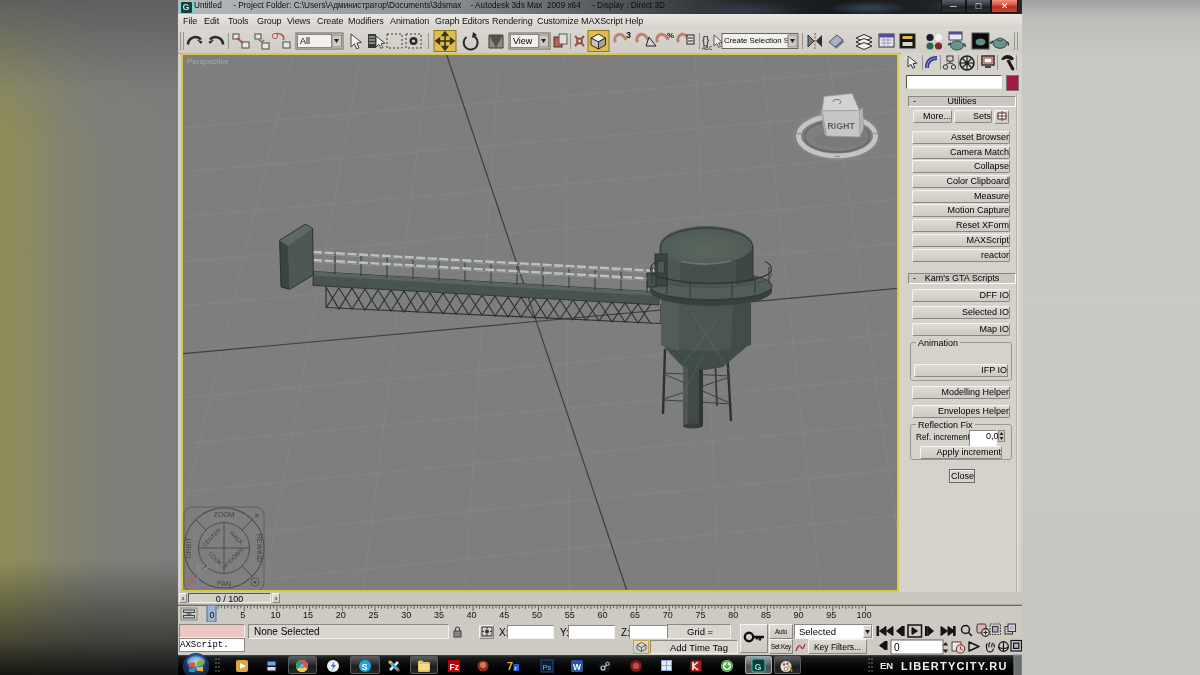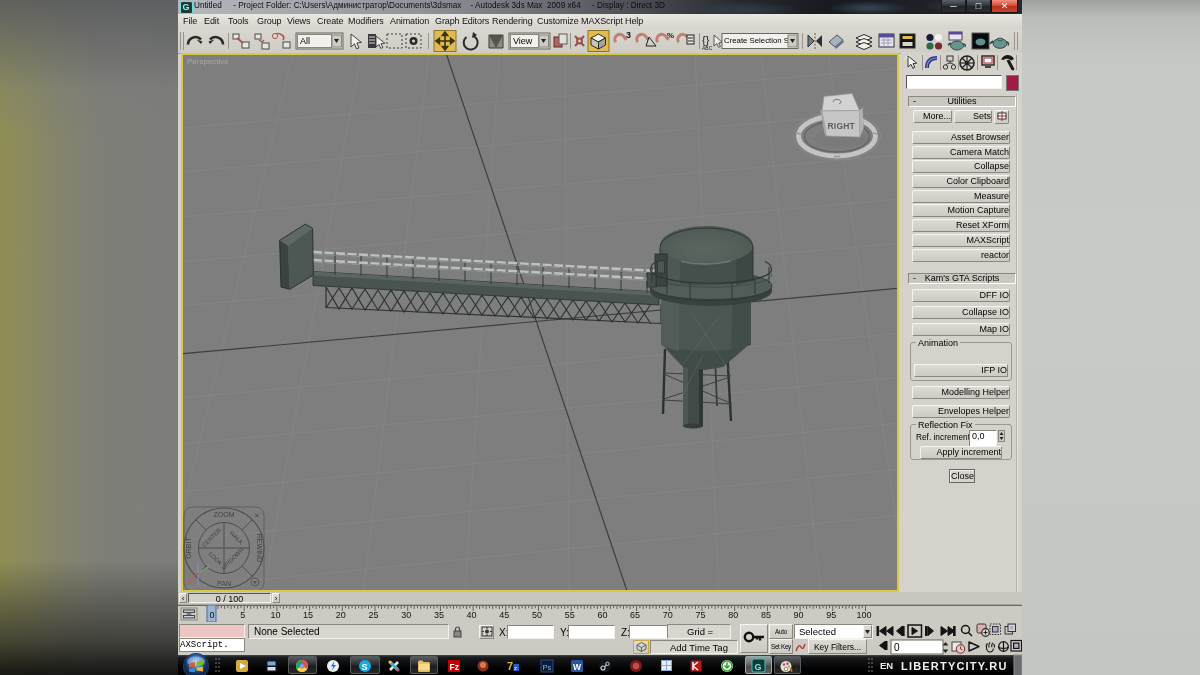--- a/index.html
+++ b/index.html
@@ -496,34 +496,34 @@
     <div class="cbtn" style="top:93.7px">Camera Match</div>
     <div class="cbtn" style="top:108.3px">Collapse</div>
     <div class="cbtn" style="top:123px">Color Clipboard</div>
     <div class="cbtn" style="top:137.6px">Measure</div>
     <div class="cbtn" style="top:152.3px">Motion Capture</div>
     <div class="cbtn" style="top:166.9px">Reset XForm</div>
     <div class="cbtn" style="top:181.6px">MAXScript</div>
     <div class="cbtn" style="top:197.3px">reactor</div>
     <div class="chead" style="top:220.7px"><i>-</i>Kam's GTA Scripts</div>
     <div class="cbtn" style="top:236.7px">DFF IO</div>
-    <div class="cbtn" style="top:253.8px">Collapse IO</div>
+    <div class="cbtn" style="top:253.8px">Selected IO</div>
     <div class="cbtn" style="top:270.8px">Map IO</div>
     <div class="cgroup" style="top:290px;height:37px">
         <b>Animation</b>
       </div>
     <div class="cbtn" style="top:312px;left:13px;width:92px">IFP dump</div>
     <div class="cbtn" style="top:311.7px;left:13px;width:92px">IFP IO</div>
     <div class="cbtn" style="top:333.8px">Modelling Helper</div>
     <div class="cbtn" style="top:352.6px">Envelopes Helper</div>
     <div class="cgroup" style="top:372px;height:34px">
         <b>Reflection Fix</b>
       </div>
     <div class="abs" style="left:15px;top:379.8px;font-size:8.3px;color:#000">Ref. increment</div>
-    <div class="fld" style="left:68px;top:378px;width:28px;height:23px;font-size:9px;padding-left:2px;color:#000">0,0</div>
+    <div class="fld" style="left:68px;top:378px;width:28px;height:23px;font-size:9px;padding-left:16px;color:#000">0,0</div>
     <div class="abs" style="left:96.5px;top:378px;width:7px;height:12px;background:#cdcac3;border:1px solid #8a877f;box-sizing:border-box"><svg width="5" height="10">
           <path d="M2.5 1 l2 3 -4 0 z" fill="#222"></path>
           <path d="M2.5 9 l2 -3 -4 0 z" fill="#222"></path>
         </svg></div>
     <div class="cbtn" style="top:393.5px;left:19px;width:80px">Apply increment</div>
     <div class="cbtn" style="top:417.3px;left:48px;width:24px;height:12px;background:#d7d4cd;border:1px solid #6a675f;border-radius:0;box-shadow:inset 1px 1px 0 #f2f1ee;line-height:12px">Close</div>
   </div>
   <div id="tslider" class="abs">
     <div class="btn3" style="left:1px;top:1px;width:8px;height:10px;font-size:8px;line-height:9px">‹</div>
     <div class="btn3" style="left:10px;top:1px;width:83px;height:10px;font-size:9px;line-height:10px;border-color:#555 #f2f1ee #f2f1ee #555;background:#d2cfc8">0 / 100</div>

